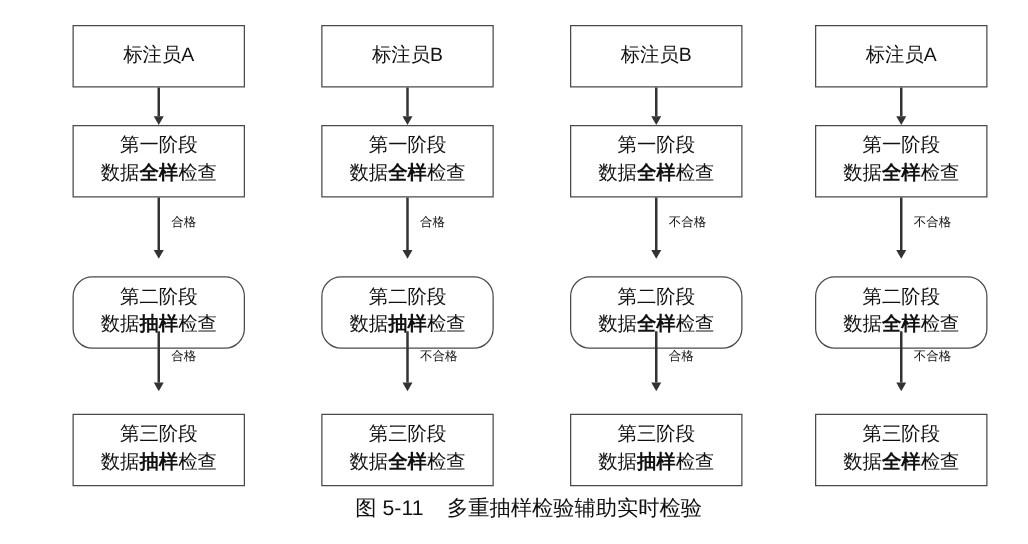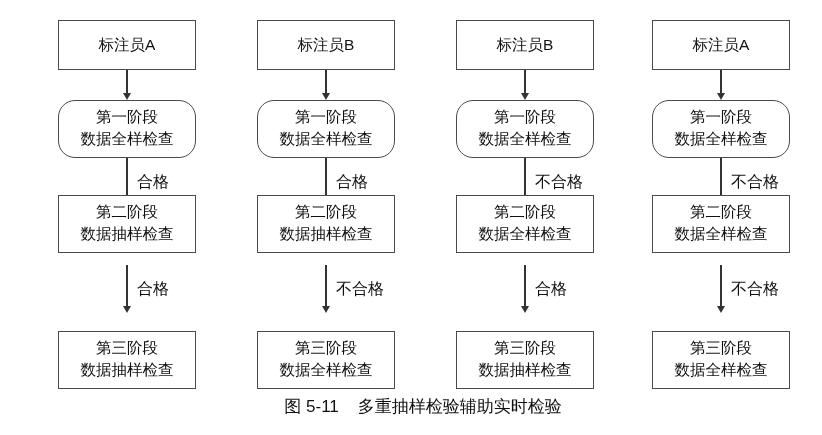--- a/index.html
+++ b/index.html
@@ -60,27 +60,27 @@
     height: 50px;
     display: flex;
     align-items: center;
     justify-content: center;
   }
 
   .node.stage {
     padding-top: 5px;
     height: 58px;
   }
-  .node.stage-1 { top: 100px; border-radius: 17px; }
-  .node.stage-2 { top: 195px; }
+  .node.stage-1 { top: 100px; }
+  .node.stage-2 { top: 221px; border-radius: 16px; }
   .node.stage-3 { top: 331px; }
 
   .node .line1 { display: block; white-space: nowrap; }
   .node .line2 { display: block; white-space: nowrap; }
-  .node .line2 .em { font-weight: normal; }
+  .node .line2 .em { font-weight: bold; }
 
   
   .connector {
     position: absolute;
     left: 99px;
     width: 2px;
   }
   .connector .stem {
     position: absolute;
     left: 0.4px;
@@ -101,21 +101,21 @@
   .connector.c-top   { top: 70px;  height: 30px; }
   .connector.c-top .stem   { height: 23px; }
   .connector.c-mid1  { top: 158px; height: 49px; }
   .connector.c-mid1 .stem  { height: 42px; }
   .connector.c-mid2  { top: 265px; height: 48px; }
   .connector.c-mid2 .stem  { height: 41px; }
 
   .edge-label {
     position: absolute;
     left: 110px;
-    font-size: 16px;
+    font-size: 10px;
     color: #111111;
     white-space: nowrap;
     line-height: 1;
   }
   .edge-label.lab-1 { top: 174px; }
   .edge-label.lab-2 { top: 281px; }
 
   
   .caption {
     position: absolute;

